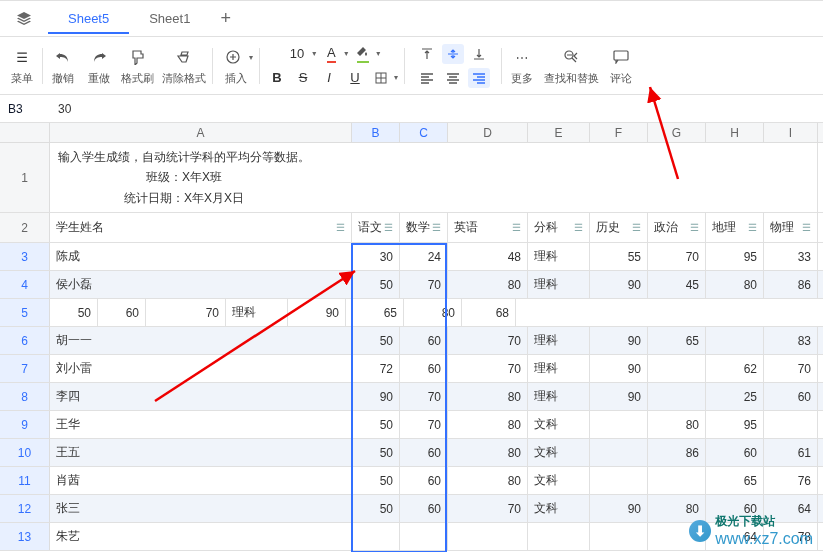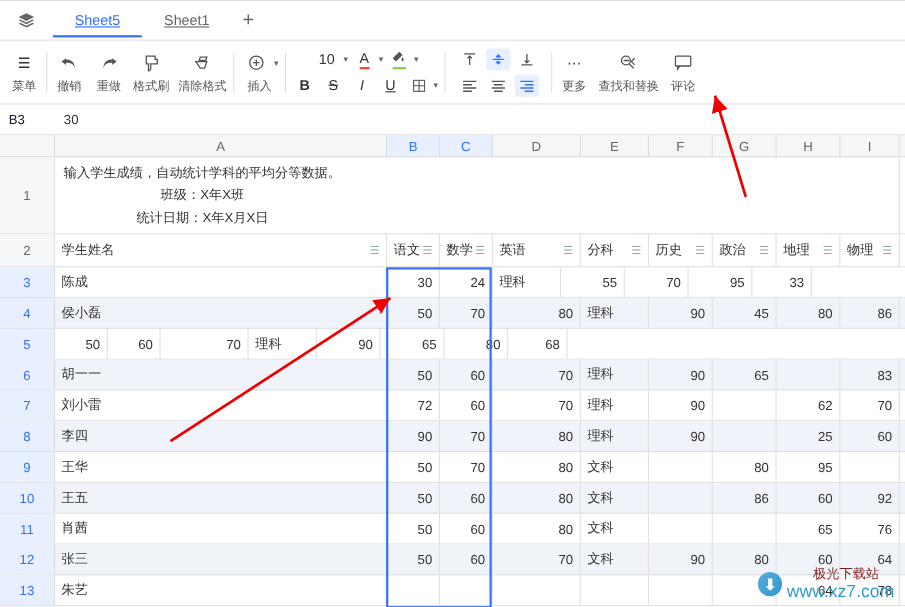--- a/index.html
+++ b/index.html
@@ -2,21 +2,21 @@
 <html><head>
 <meta charset="utf-8">
 <style>
 * { box-sizing: border-box; margin: 0; padding: 0; }
 body { font-family: "Microsoft YaHei", Arial, sans-serif; font-size: 13px; background: #fff; color: #333; overflow: hidden; }
 .container { width: 823px; height: 552px; position: relative; border-top: 1px solid #e0e0e0; }
 
 
 .tab-bar { height: 36px; display: flex; align-items: center; border-bottom: 1px solid #e0e0e0; padding: 0 8px; }
 .layers-btn { width: 32px; height: 28px; display: flex; align-items: center; justify-content: center; cursor: pointer; margin-right: 8px; }
-.tab { padding: 8px 20px; color: #666; cursor: pointer; position: relative; text-decoration: underline; }
+.tab { padding: 8px 20px; color: #666; cursor: pointer; position: relative; }
 .tab.active { color: #3370ff; }
 .tab.active::after { content: ""; position: absolute; bottom: 0; left: 0; right: 0; height: 2px; background: #3370ff; }
 .add-tab { padding: 6px 10px; color: #666; cursor: pointer; font-size: 18px; }
 
 
 .toolbar { height: 58px; display: flex; align-items: center; border-bottom: 1px solid #e0e0e0; padding: 0 4px; gap: 0; }
 .sep { width: 1px; height: 36px; background: #e0e0e0; margin: 0 2px; }
 .tool-group { display: flex; flex-direction: column; align-items: center; min-width: 34px; padding: 0 4px; }
 .tool-row { display: flex; gap: 4px; align-items: center; height: 24px; }
 .tool-label { font-size: 11px; color: #555; margin-top: 2px; }
@@ -68,21 +68,21 @@
 .r1 { height: 70px; } .r2 { height: 30px; } .rd { height: 28px; }
 
 .merged-text { line-height: 1.7; padding: 8px; }
 
 
 .arrow-svg { position: absolute; pointer-events: none; }
 
 
 .watermark { position: absolute; right: 10px; bottom: 4px; display: flex; align-items: center; gap: 4px; font-size: 12px; }
 .watermark .logo { width: 22px; height: 22px; border-radius: 50%; background: linear-gradient(135deg,#5ad,#39c); display:flex;align-items:center;justify-content:center;color:#fff;font-weight:bold;font-size:14px;}
-.watermark .t1 { color: #7f1d1d; font-weight: normal; margin-left: 24px; }
+.watermark .t1 { color: #0f766e; font-weight: bold; }
 .watermark .t2 { color: #39c; font-size: 16px; }
 </style>
 </head>
 <body>
 
 <div class="container">
 
   <div class="tab-bar">
     <div class="layers-btn">
       <svg width="16" height="16" viewBox="0 0 16 16">
@@ -307,20 +307,21 @@
 <div class="cell cI head">
             <span>物理</span>
             <span class="filter-icon">☰</span>
           </div>
         </div>
         <div class="row rd ">
           <div class="row-h sel">3</div>
 <div class="cell cA">陈成</div>
 <div class="cell cB num">30</div>
 <div class="cell cC num">24</div>
+<div class="cell cD num">48</div>
 <div class="cell cE">理科</div>
 <div class="cell cF num">55</div>
 <div class="cell cG num">70</div>
 <div class="cell cH num">95</div>
 <div class="cell cI num">33</div>
         </div>
         <div class="row rd striped">
           <div class="row-h sel">4</div>
 <div class="cell cA">侯小磊</div>
 <div class="cell cB num">50</div>
@@ -394,21 +395,21 @@
         <div class="row rd striped">
           <div class="row-h sel">10</div>
 <div class="cell cA">王五</div>
 <div class="cell cB num">50</div>
 <div class="cell cC num">60</div>
 <div class="cell cD num">80</div>
 <div class="cell cE">文科</div>
 <div class="cell cF num"></div>
 <div class="cell cG num">86</div>
 <div class="cell cH num">60</div>
-<div class="cell cI num">92</div>
+<div class="cell cI num">61</div>
         </div>
         <div class="row rd ">
           <div class="row-h sel">11</div>
 <div class="cell cA">肖茜</div>
 <div class="cell cB num">50</div>
 <div class="cell cC num">60</div>
 <div class="cell cD num">80</div>
 <div class="cell cE">文科</div>
 <div class="cell cF num"></div>
 <div class="cell cG num"></div>

